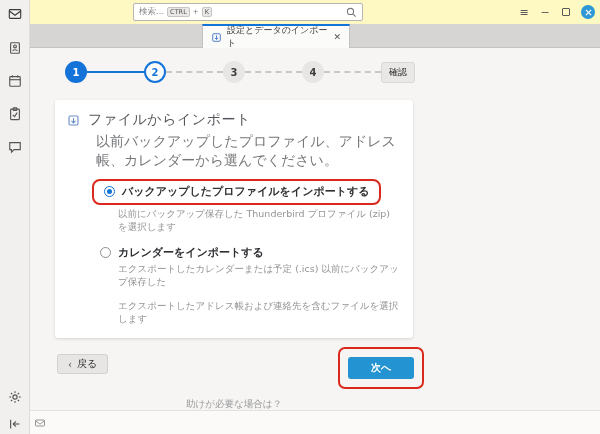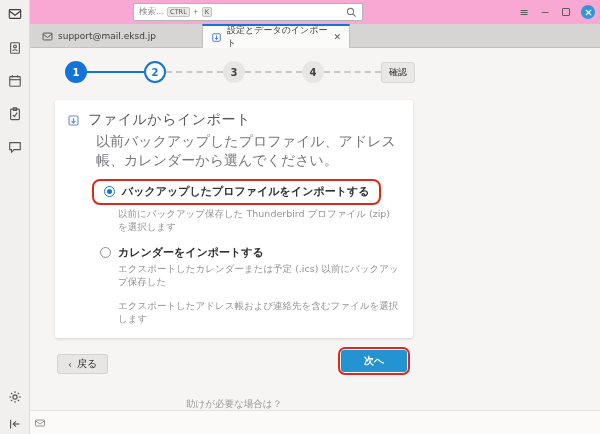--- a/index.html
+++ b/index.html
@@ -5,21 +5,21 @@
   * { margin:0; padding:0; box-sizing:border-box; }
   html,body { width:600px; height:434px; overflow:hidden; }
   body {
     font-family:"DejaVu Sans","Liberation Sans",sans-serif;
     background:#f6f5f4; position:relative; color:#333;
     outline:1px solid #9b9b9b; outline-offset:-1px;
   }
   svg { display:block; }
 
   
-  .titlebar { position:absolute; left:0; top:0; width:600px; height:24px; background:#f9a8d4; }
+  .titlebar { position:absolute; left:0; top:0; width:600px; height:24px; background:#fef9c3; }
   .search-box {
     position:absolute; left:133px; top:3px; width:230px; height:18px;
     background:#fff; border:1px solid #b6b5b4; border-radius:2px;
     display:flex; align-items:center; padding:0 5px; gap:3px;
   }
   .search-placeholder { font-size:8.5px; color:#8c8c8c; }
   .kbd { font-size:6.5px; color:#555; background:#e9e8e7; border:1px solid #c6c5c4; border-radius:2px; padding:0 2px; line-height:8px; }
   .kbd-plus { font-size:7px; color:#777; }
   .search-mag { margin-left:auto; }
   .win-controls { position:absolute; right:5px; top:0; height:24px; display:flex; align-items:center; gap:9px; }
@@ -83,21 +83,21 @@
   .annotate-inline { display:inline-block; border:2.5px solid #da291c; border-radius:8px; padding:3px 10px 4px 10px; margin:-4px 0 0 -8px; }
 
   
   .btn-back {
     position:absolute; left:27px; top:306px; height:20px;
     background:#e7e6e5; border:1px solid #d2d1d0; border-radius:3px;
     display:flex; align-items:center; gap:5px; padding:0 10px;
     font-size:10px; color:#2f2f2f;
   }
   .chevron { font-size:10px; color:#555; }
-  .annotate-next { position:absolute; left:308px; top:299px; border:2.5px solid #da291c; border-radius:7px; padding:1px; }
+  .annotate-next { position:absolute; left:308px; top:299px; border:2.5px solid #da291c; border-radius:7px; padding:8px; }
   .btn-next {
     width:66px; height:22px; background:#2493d1; border-radius:3px;
     display:flex; align-items:center; justify-content:center;
     font-size:10px; font-weight:600; color:#fff;
   }
 
   
   .help-link { position:absolute; left:25px; top:350px; width:358px; text-align:center; font-size:9.5px; color:#9b9b9b; }
   .statusbar { position:absolute; left:30px; top:410px; width:570px; height:24px; background:#fbfaf9; border-top:1px solid #e2e1e0; }
   .status-icon { position:absolute; left:4px; top:6px; color:#8a8a8a; }
@@ -183,29 +183,20 @@
   <span class="sb-icon sb-collapse">
     <svg width="14" height="14" viewBox="0 0 16 16" fill="none" stroke="currentColor" stroke-width="1.3">
         <line x1="3" y1="3" x2="3" y2="13"></line>
         <line x1="13" y1="8" x2="6" y2="8"></line>
         <polyline points="9,5 6,8 9,11"></polyline>
       </svg>
   </span>
 </div>
 
 <div class="tabbar">
-  <div class="tab tab-account">
-    <span>
-      <svg width="11" height="11" viewBox="0 0 16 16" fill="none" stroke="#555" stroke-width="1.4">
-          <rect x="1.5" y="3" width="13" height="10" rx="1"></rect>
-          <polyline points="1.5,4.5 8,9.5 14.5,4.5"></polyline>
-        </svg>
-    </span>
-    <span>support@mail.eksd.jp</span>
-  </div>
   <div class="tab tab-import">
     <span>
       <svg width="11" height="11" viewBox="0 0 16 16" fill="none" stroke="#4a7bc8" stroke-width="1.4">
           <rect x="2.5" y="2.5" width="11" height="11" rx="1.5"></rect>
           <line x1="8" y1="5" x2="8" y2="10.5"></line>
           <polyline points="5.5,8.5 8,11 10.5,8.5"></polyline>
         </svg>
     </span>
     <span>設定とデータのインポート</span>
     <span class="tab-close">✕</span>

